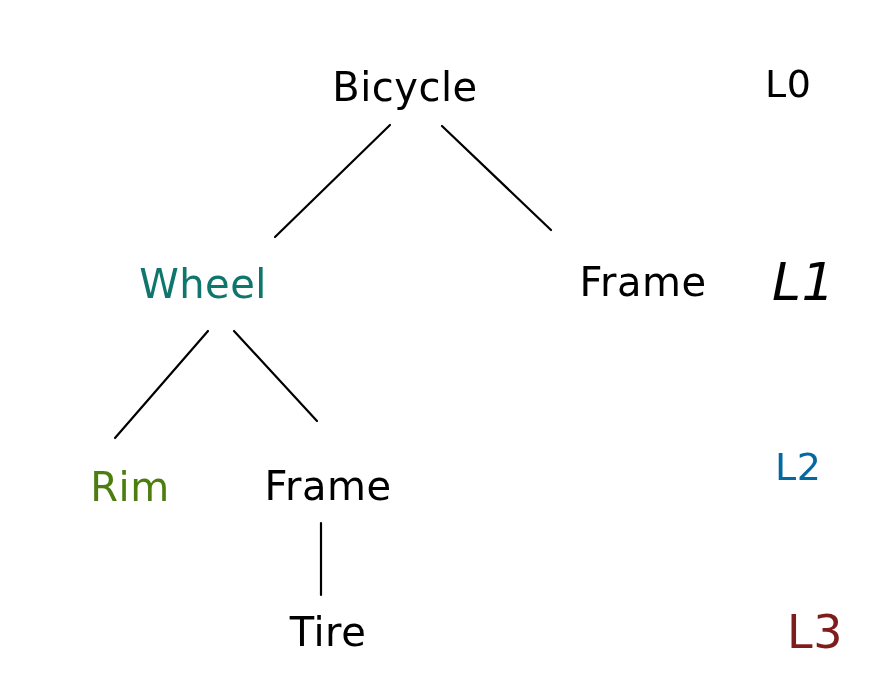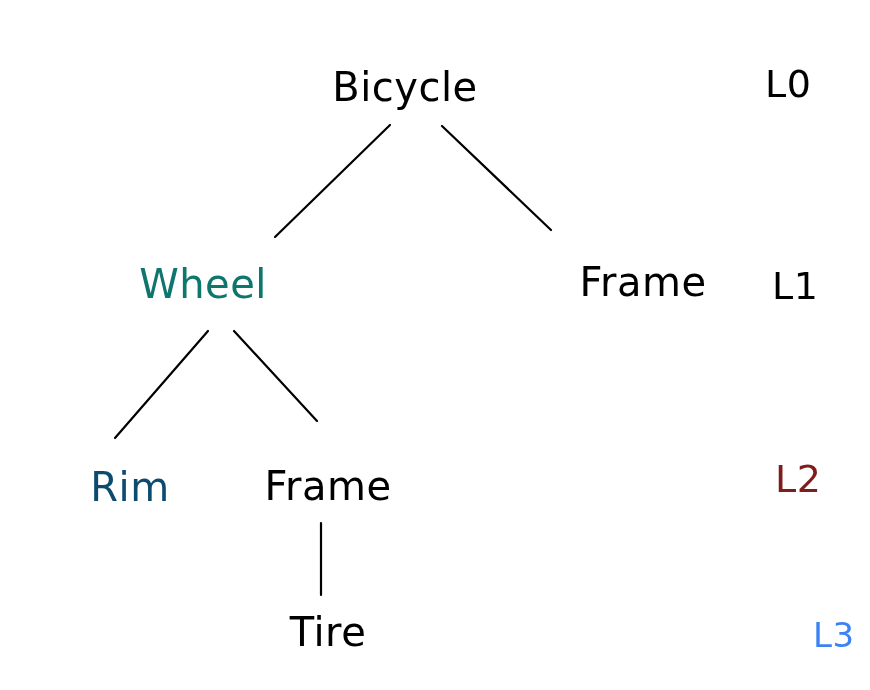--- a/index.html
+++ b/index.html
@@ -76,39 +76,39 @@
   <div id="node-layer">
       <div class="node-label anchor" style="left: 405px; top: 98px; font-size: 40px; color: rgb(0, 0, 0);">
         <span class="label-inner">Bicycle</span>
       </div>
       <div class="node-label anchor" style="left: 203px; top: 295px; font-size: 40px; color: #0f766e;">
         <span class="label-inner">Wheel</span>
       </div>
       <div class="node-label anchor" style="left: 643px; top: 293px; font-size: 40px; color: rgb(0, 0, 0);">
         <span class="label-inner">Frame</span>
       </div>
-      <div class="node-label anchor" style="left: 130px; top: 498px; font-size: 40px; color: #0c4a6e;">
+      <div class="node-label anchor" style="left: 130px; top: 498px; font-size: 40px; color: #4d7c0f;">
         <span class="label-inner">Rim</span>
       </div>
       <div class="node-label anchor" style="left: 328px; top: 497px; font-size: 40px; color: rgb(0, 0, 0);">
         <span class="label-inner">Frame</span>
       </div>
       <div class="node-label anchor" style="left: 328px; top: 643px; font-size: 40px; color: rgb(0, 0, 0);">
         <span class="label-inner">Tire</span>
       </div>
     </div>
 
   <div id="level-layer">
       <div class="level-label anchor-left" style="left: 765px; top: 95px; font-size: 38px; color: rgb(0, 0, 0);">
         <span class="label-inner">L0</span>
       </div>
-      <div class="level-label anchor-left" style="left: 772px; top: 297px; font-size: 38px; color: rgb(0, 0, 0);">
+      <div class="level-label anchor-left" style="left: 772px; top: 297px; font-size: 52px; color: rgb(0, 0, 0); font-style: italic;">
         <span class="label-inner">L1</span>
       </div>
-      <div class="level-label anchor-left" style="left: 775px; top: 490px; font-size: 38px; color: #7f1d1d;">
+      <div class="level-label anchor-left" style="left: 775px; top: 478px; font-size: 38px; color: #0369a1;">
         <span class="label-inner">L2</span>
       </div>
-      <div class="level-label anchor-left" style="left: 813px; top: 645px; font-size: 34px; color: #3b82f6;">
+      <div class="level-label anchor-left" style="left: 787px; top: 645px; font-size: 46px; color: #7f1d1d;">
         <span class="label-inner">L3</span>
       </div>
     </div>
 
 </div>
 
 </body></html>

